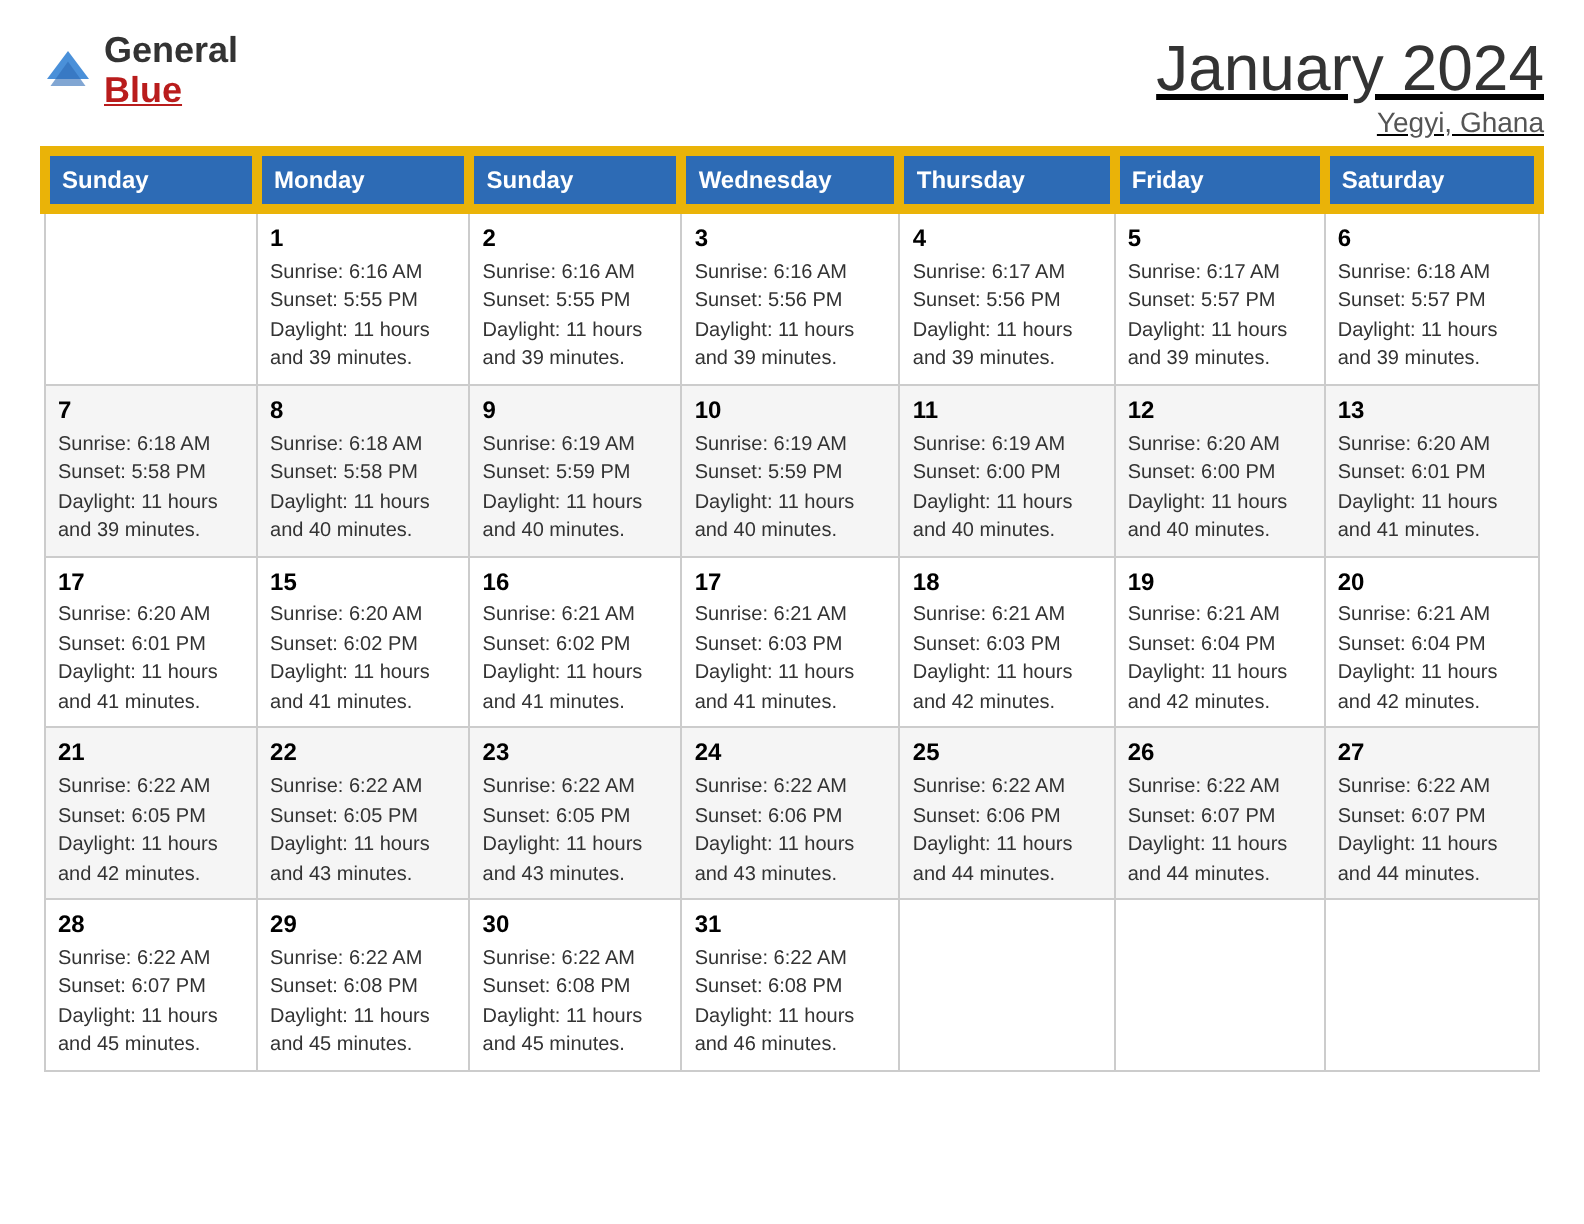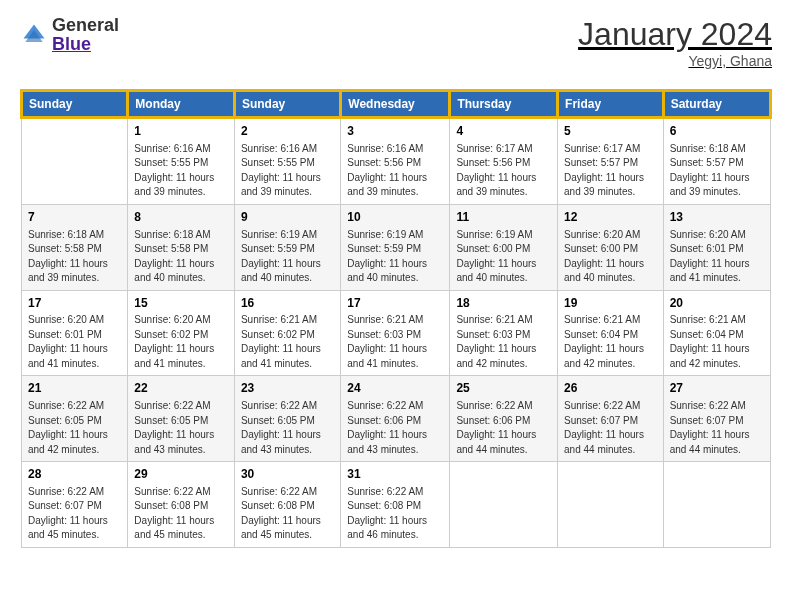--- a/index.html
+++ b/index.html
@@ -11,37 +11,37 @@
       overflow: hidden;
     }
     .container {
       width: 792px;
       padding: 16px 20px 10px 20px;
     }
     .header-row {
       display: flex;
       justify-content: space-between;
       align-items: flex-start;
-      margin-bottom: 20px;
+      margin-bottom: 4px;
     }
     .logo {
       display: flex;
       align-items: center;
       gap: 4px;
     }
     .logo-text-general {
       font-size: 18px;
       font-weight: bold;
       color: #333;
       line-height: 1;
     }
     .logo-text-blue {
       font-size: 18px;
       font-weight: bold;
-      color: #4c1d95;
+      color: #b91c1c;
       line-height: 1;
       text-decoration: underline;
     }
     .logo-icon {
       width: 28px;
       height: 28px;
     }
     .title-area {
       text-align: right;
       text-decoration: underline;
@@ -60,21 +60,21 @@
       border-collapse: collapse;
       font-size: 10.5px;
     }
     thead tr th {
       background-color: #2d6bb5;
       color: #fff;
       padding: 5px 6px;
       text-align: left;
       font-size: 12px;
       font-weight: 600;
-      border: 3px solid #eab308;
+      border: 5px solid #eab308;
     }
     tbody tr td {
       border: 1px solid #ccc;
       padding: 4px 6px;
       vertical-align: top;
       width: 113px;
       min-height: 70px;
       background: #fff;
       line-height: 1.4;
     }

